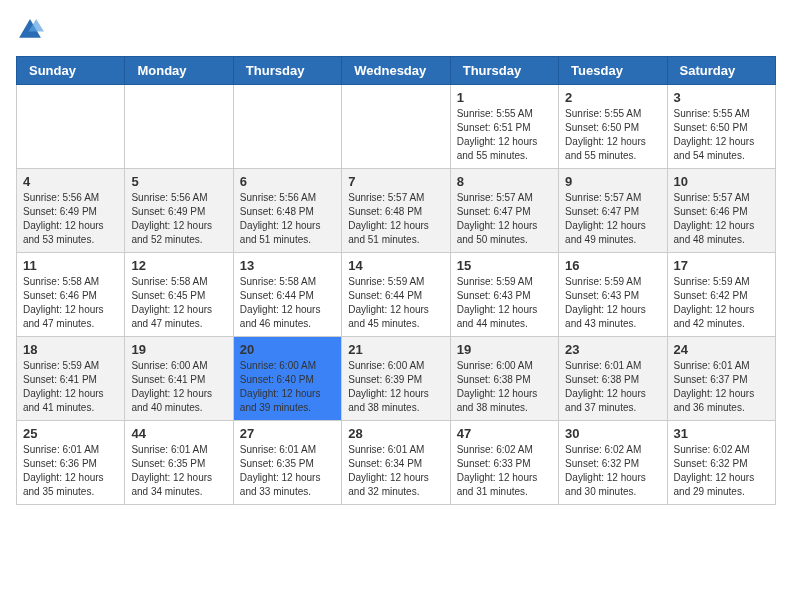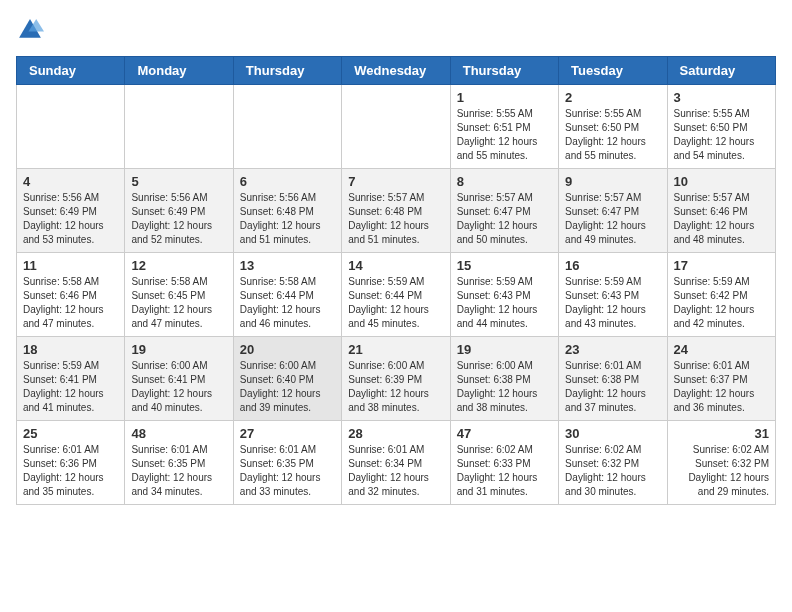--- a/index.html
+++ b/index.html
@@ -259,21 +259,21 @@
 Daylight: 12 hours
 and 41 minutes.</div>
         </td>
         <td style="background: rgb(242, 242, 242);">
           <span class="day-num">19</span>
           <div class="day-detail" style="white-space: pre-line;">Sunrise: 6:00 AM
 Sunset: 6:41 PM
 Daylight: 12 hours
 and 40 minutes.</div>
         </td>
-        <td style="background: #e5e5e5;">
+        <td style="background: #3b82f6;">
           <span class="day-num">20</span>
           <div class="day-detail" style="white-space: pre-line;">Sunrise: 6:00 AM
 Sunset: 6:40 PM
 Daylight: 12 hours
 and 39 minutes.</div>
         </td>
         <td style="background: rgb(242, 242, 242);">
           <span class="day-num">21</span>
           <div class="day-detail" style="white-space: pre-line;">Sunrise: 6:00 AM
 Sunset: 6:39 PM
@@ -304,21 +304,21 @@
       </tr>
       <tr>
         <td style="background: rgb(255, 255, 255);">
           <span class="day-num">25</span>
           <div class="day-detail" style="white-space: pre-line;">Sunrise: 6:01 AM
 Sunset: 6:36 PM
 Daylight: 12 hours
 and 35 minutes.</div>
         </td>
         <td style="background: rgb(255, 255, 255);">
-          <span class="day-num">48</span>
+          <span class="day-num">44</span>
           <div class="day-detail" style="white-space: pre-line;">Sunrise: 6:01 AM
 Sunset: 6:35 PM
 Daylight: 12 hours
 and 34 minutes.</div>
         </td>
         <td style="background: rgb(255, 255, 255);">
           <span class="day-num">27</span>
           <div class="day-detail" style="white-space: pre-line;">Sunrise: 6:01 AM
 Sunset: 6:35 PM
 Daylight: 12 hours
@@ -338,21 +338,21 @@
 Daylight: 12 hours
 and 31 minutes.</div>
         </td>
         <td style="background: rgb(255, 255, 255);">
           <span class="day-num">30</span>
           <div class="day-detail" style="white-space: pre-line;">Sunrise: 6:02 AM
 Sunset: 6:32 PM
 Daylight: 12 hours
 and 30 minutes.</div>
         </td>
-        <td style="background: rgb(255, 255, 255); text-align: right;">
+        <td style="background: rgb(255, 255, 255);">
           <span class="day-num">31</span>
           <div class="day-detail" style="white-space: pre-line;">Sunrise: 6:02 AM
 Sunset: 6:32 PM
 Daylight: 12 hours
 and 29 minutes.</div>
         </td>
       </tr>
     </tbody>
 </table>
 

